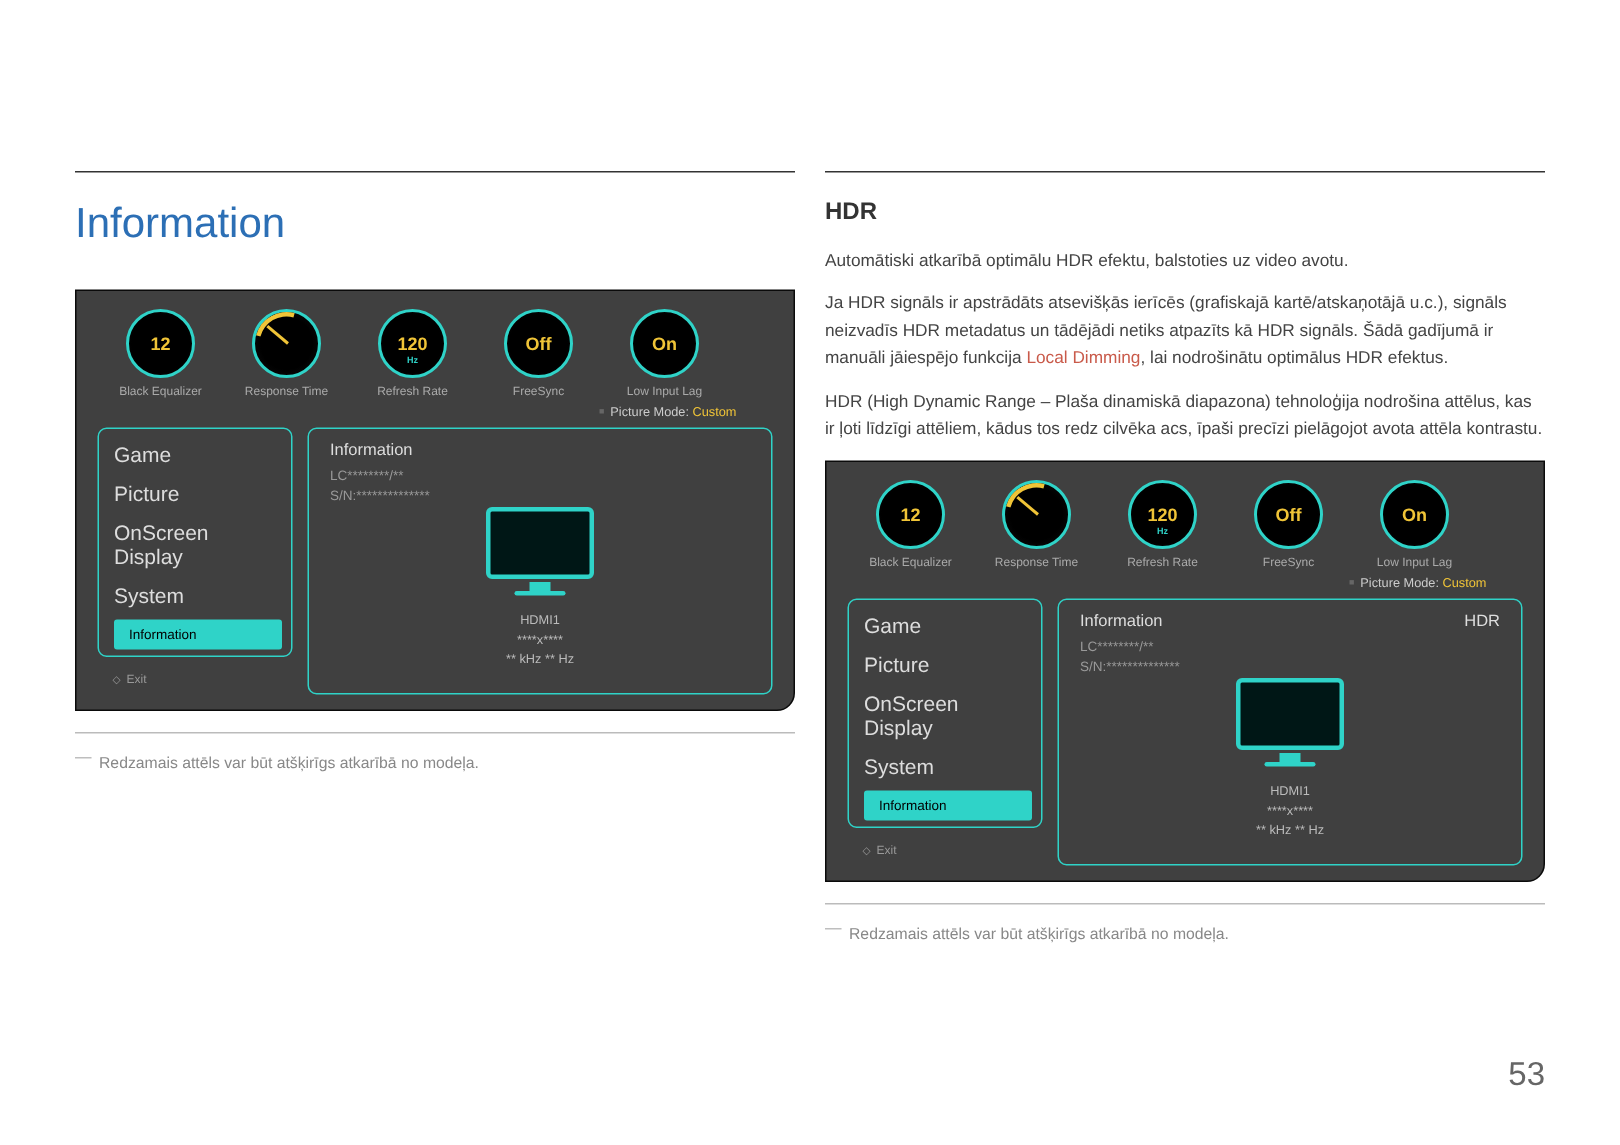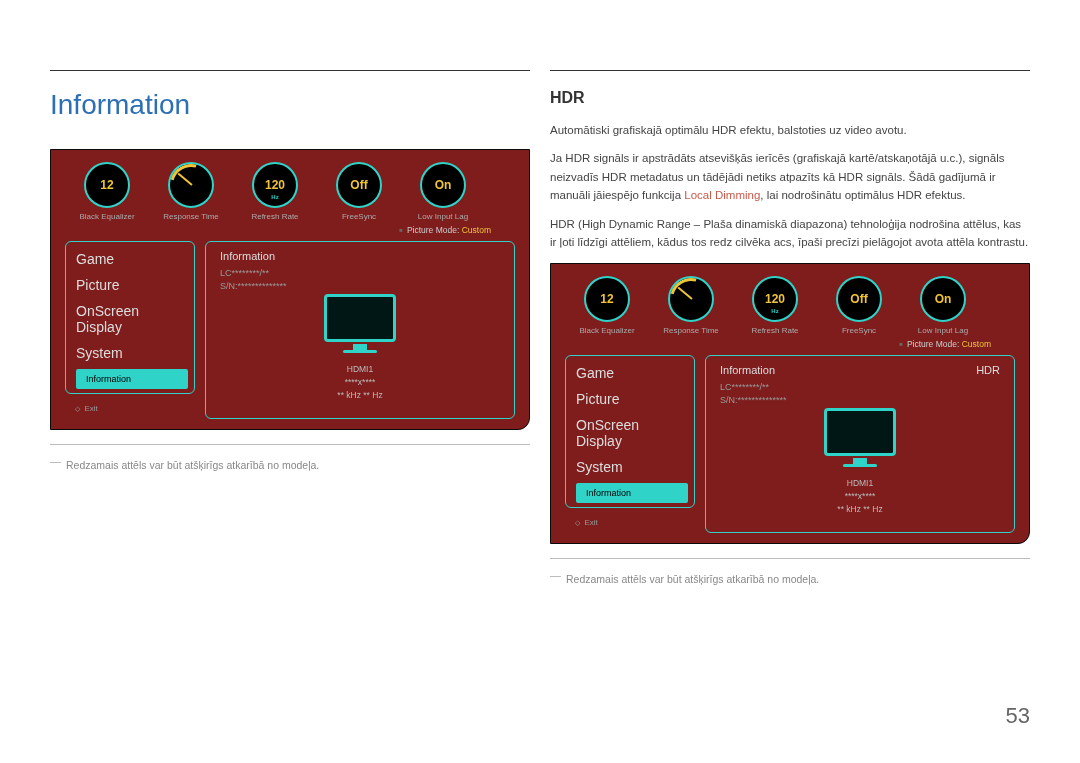--- a/index.html
+++ b/index.html
@@ -8,20 +8,21 @@
     font-family: Arial, sans-serif;
     width: 1080px;
     height: 763px;
     position: relative;
     color: #333;
   }
   .page {
     display: flex;
     gap: 20px;
     padding: 70px 50px 0 50px;
+    margin-top: 44px;
   }
   .col {
     flex: 1;
     min-width: 0;
   }
   .hr {
     border: none;
     border-top: 1px solid #333;
     margin-bottom: 18px;
   }
@@ -66,21 +67,21 @@
   .page-num {
     position: absolute;
     bottom: 34px;
     right: 50px;
     font-size: 22px;
     color: #666;
   }
 
   
   .osd {
-    background: #7f1d1d;
+    background: #404040;
     color: #eee;
     width: 100%;
     border-radius: 0 0 12px 0;
     position: relative;
     margin: 12px 0 6px 0;
     border: 1px solid #0a0a0a;
   }
   .gauge-row {
     display: flex;
     gap: 8px;
@@ -305,21 +306,21 @@
       </div>
     </div>
 
     <hr class="hr-thin">
     <div class="note">Redzamais attēls var būt atšķirīgs atkarībā no modeļa.</div>
   </div>
 
   <div class="col">
     <hr class="hr">
     <div class="h2">HDR</div>
-    <div class="body">Automātiski grafiskajā optimālu HDR efektu, balstoties uz video avotu.</div>
+    <div class="body">Automātiski atkarībā optimālu HDR efektu, balstoties uz video avotu.</div>
     <div class="body">
       <span>Ja HDR signāls ir apstrādāts atsevišķās ierīcēs (grafiskajā kartē/atskaņotājā u.c.), signāls neizvadīs HDR metadatus un tādējādi netiks atpazīts kā HDR signāls. Šādā gadījumā ir manuāli jāiespējo funkcija </span><span class="accent">Local Dimming</span><span>, lai nodrošinātu optimālus HDR efektus.</span>
     </div>
     <div class="body">HDR (High Dynamic Range – Plaša dinamiskā diapazona) tehnoloģija nodrošina attēlus, kas ir ļoti līdzīgi attēliem, kādus tos redz cilvēka acs, īpaši precīzi pielāgojot avota attēla kontrastu.</div>
 
     <div class="osd">
       <div class="gauge-row">
         <div class="gauge">
             <div class="dial">
               <span>12</span>

